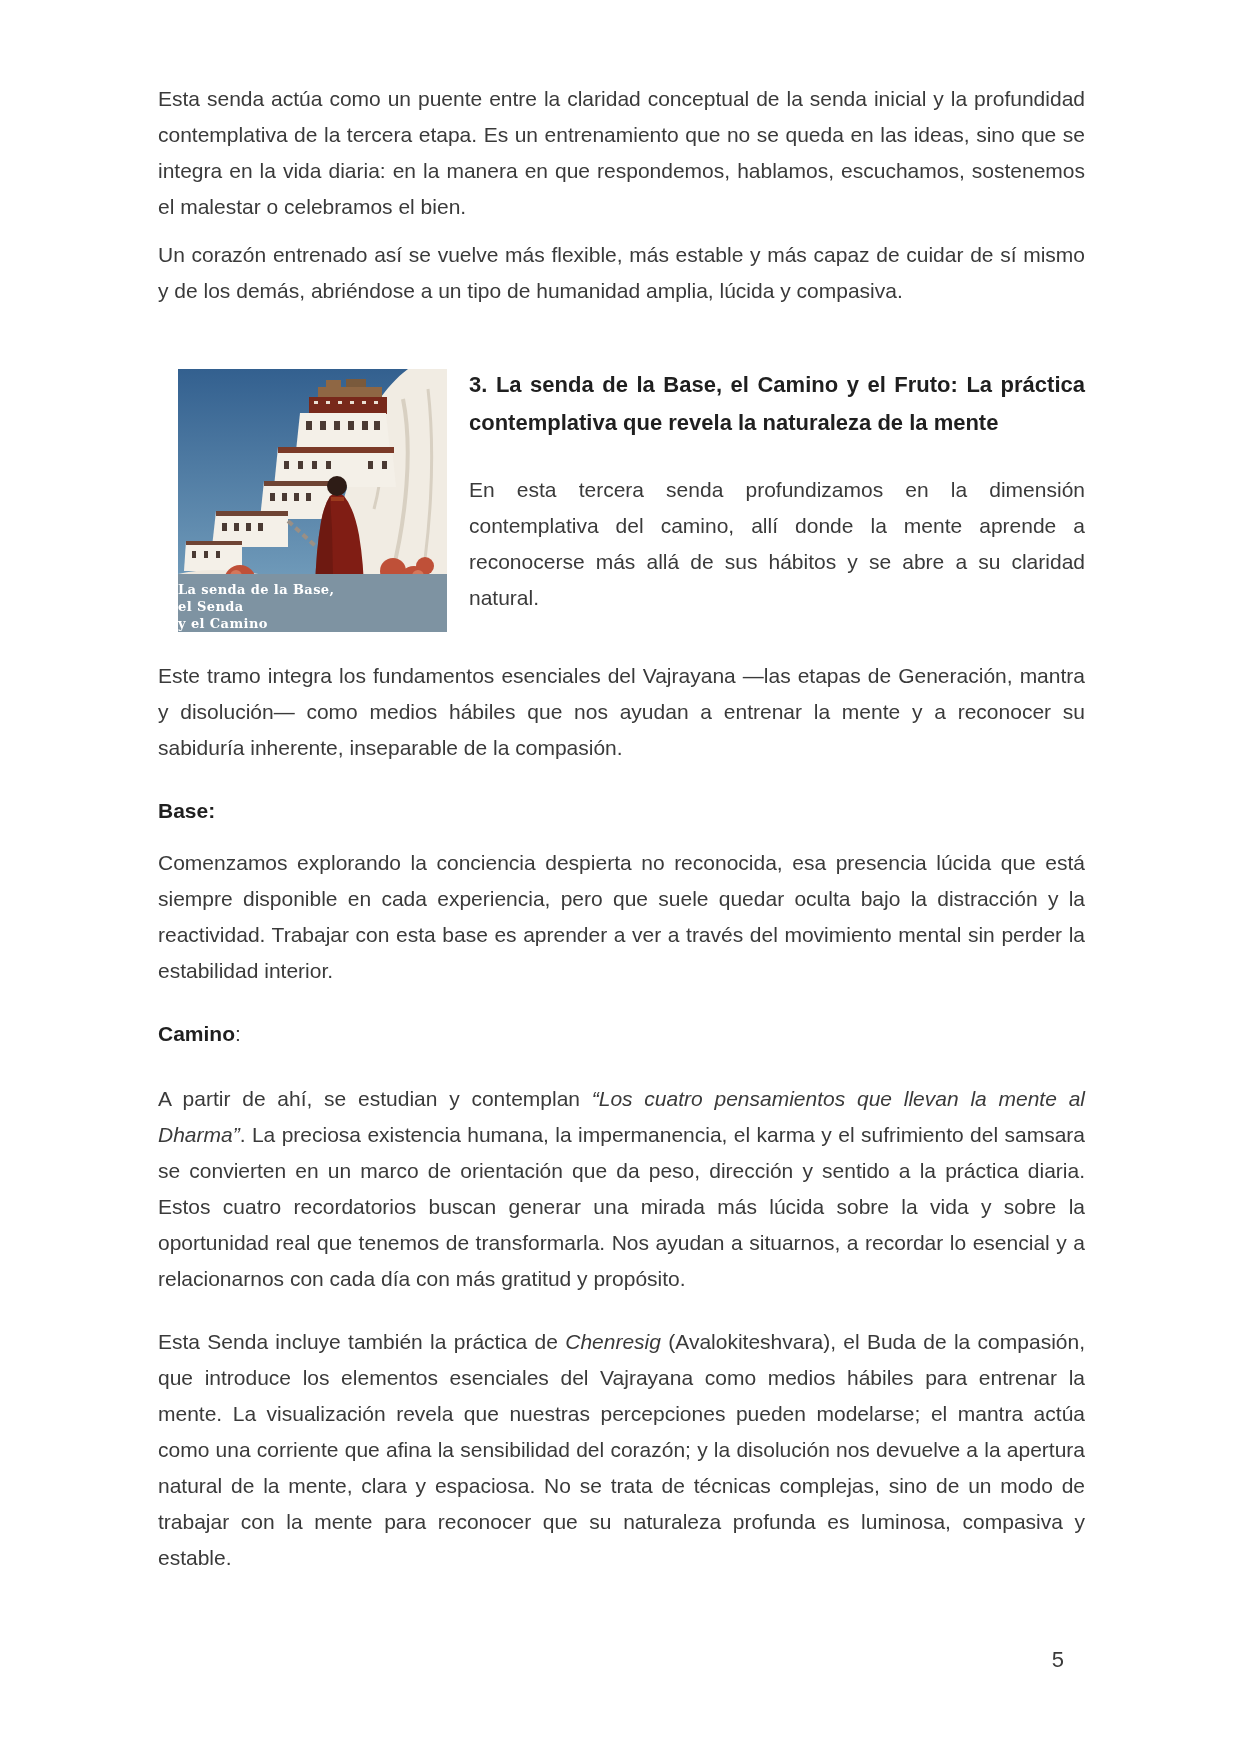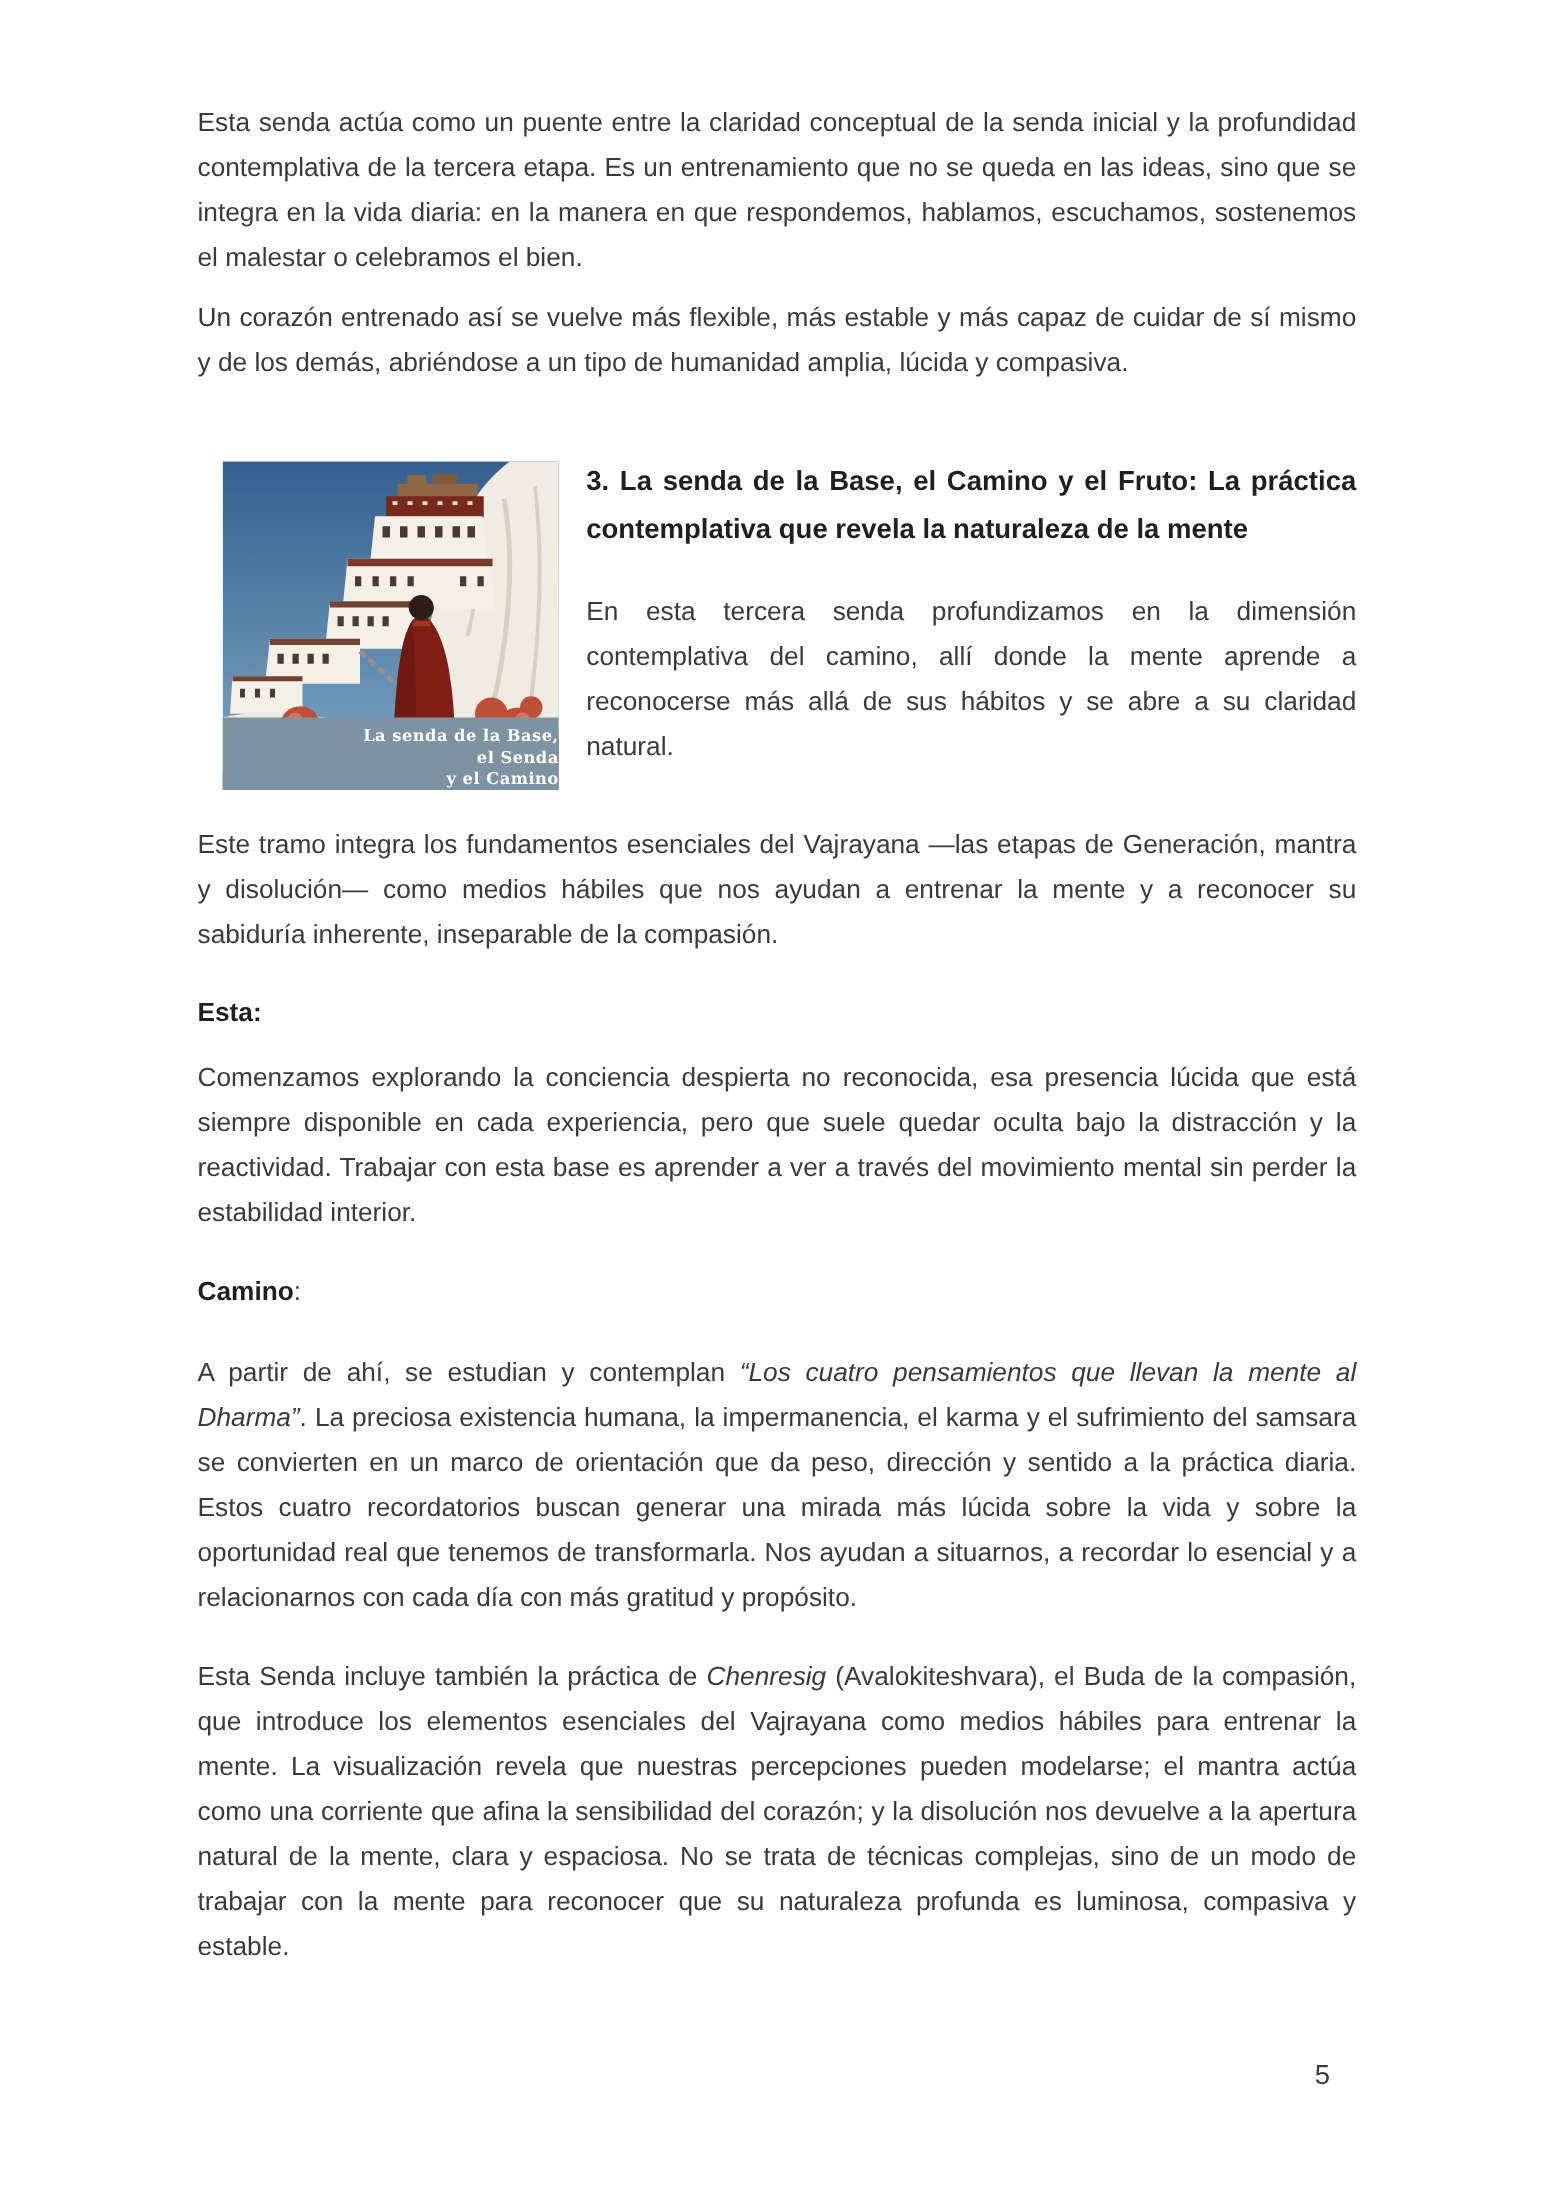--- a/index.html
+++ b/index.html
@@ -44,21 +44,21 @@
     top: 205px;
     width: 100%;
     height: 65px;
     background: #7e93a2;
     color: #ffffff;
     font-family: "DejaVu Serif", "Liberation Serif", serif;
     font-weight: bold;
     font-size: 13px;
     line-height: 17px;
     letter-spacing: 0.4px;
-    text-align: right;
+    text-align: left;
     display: flex;
     flex-direction: column;
     justify-content: center;
   }
 
   .heading {
     margin: 2px 0 30px 0;
     font-size: 22px;
     font-weight: bold;
     line-height: 38px;
@@ -214,21 +214,21 @@
       </div>
     </div>
 
     <h2 class="heading">3. La senda de la Base, el Camino y el Fruto: La práctica contemplativa que revela la naturaleza de la mente</h2>
     <p class="para">En esta tercera senda profundizamos en la dimensión contemplativa del camino, allí donde la mente aprende a reconocerse más allá de sus hábitos y se abre a su claridad natural.</p>
     <div class="clear"></div>
   </div>
 
   <p class="para p-integration">Este tramo integra los fundamentos esenciales del Vajrayana —las etapas de Generación, mantra y disolución— como medios hábiles que nos ayudan a entrenar la mente y a reconocer su sabiduría inherente, inseparable de la compasión.</p>
 
-  <p class="label">Esta:</p>
+  <p class="label">Base:</p>
   <p class="para p-base">Comenzamos explorando la conciencia despierta no reconocida, esa presencia lúcida que está siempre disponible en cada experiencia, pero que suele quedar oculta bajo la distracción y la reactividad. Trabajar con esta base es aprender a ver a través del movimiento mental sin perder la estabilidad interior.</p>
 
   <p class="label"><span>Camino</span><span class="colon">:</span></p>
 
   <p class="para p-camino"><span>A partir de ahí, se estudian y contemplan </span><em>“Los cuatro pensamientos que llevan la mente al Dharma”</em><span>. La preciosa existencia humana, la impermanencia, el karma y el sufrimiento del samsara se convierten en un marco de orientación que da peso, dirección y sentido a la práctica diaria. Estos cuatro recordatorios buscan generar una mirada más lúcida sobre la vida y sobre la oportunidad real que tenemos de transformarla. Nos ayudan a situarnos, a recordar lo esencial y a relacionarnos con cada día con más gratitud y propósito.</span></p>
 
   <p class="para p-chenresig"><span>Esta Senda incluye también la práctica de </span><em>Chenresig</em><span> (Avalokiteshvara), el Buda de la compasión, que introduce los elementos esenciales del Vajrayana como medios hábiles para entrenar la mente. La visualización revela que nuestras percepciones pueden modelarse; el mantra actúa como una corriente que afina la sensibilidad del corazón; y la disolución nos devuelve a la apertura natural de la mente, clara y espaciosa. No se trata de técnicas complejas, sino de un modo de trabajar con la mente para reconocer que su naturaleza profunda es luminosa, compasiva y estable.</span></p>
 
   <div class="page-number">5</div>
 

